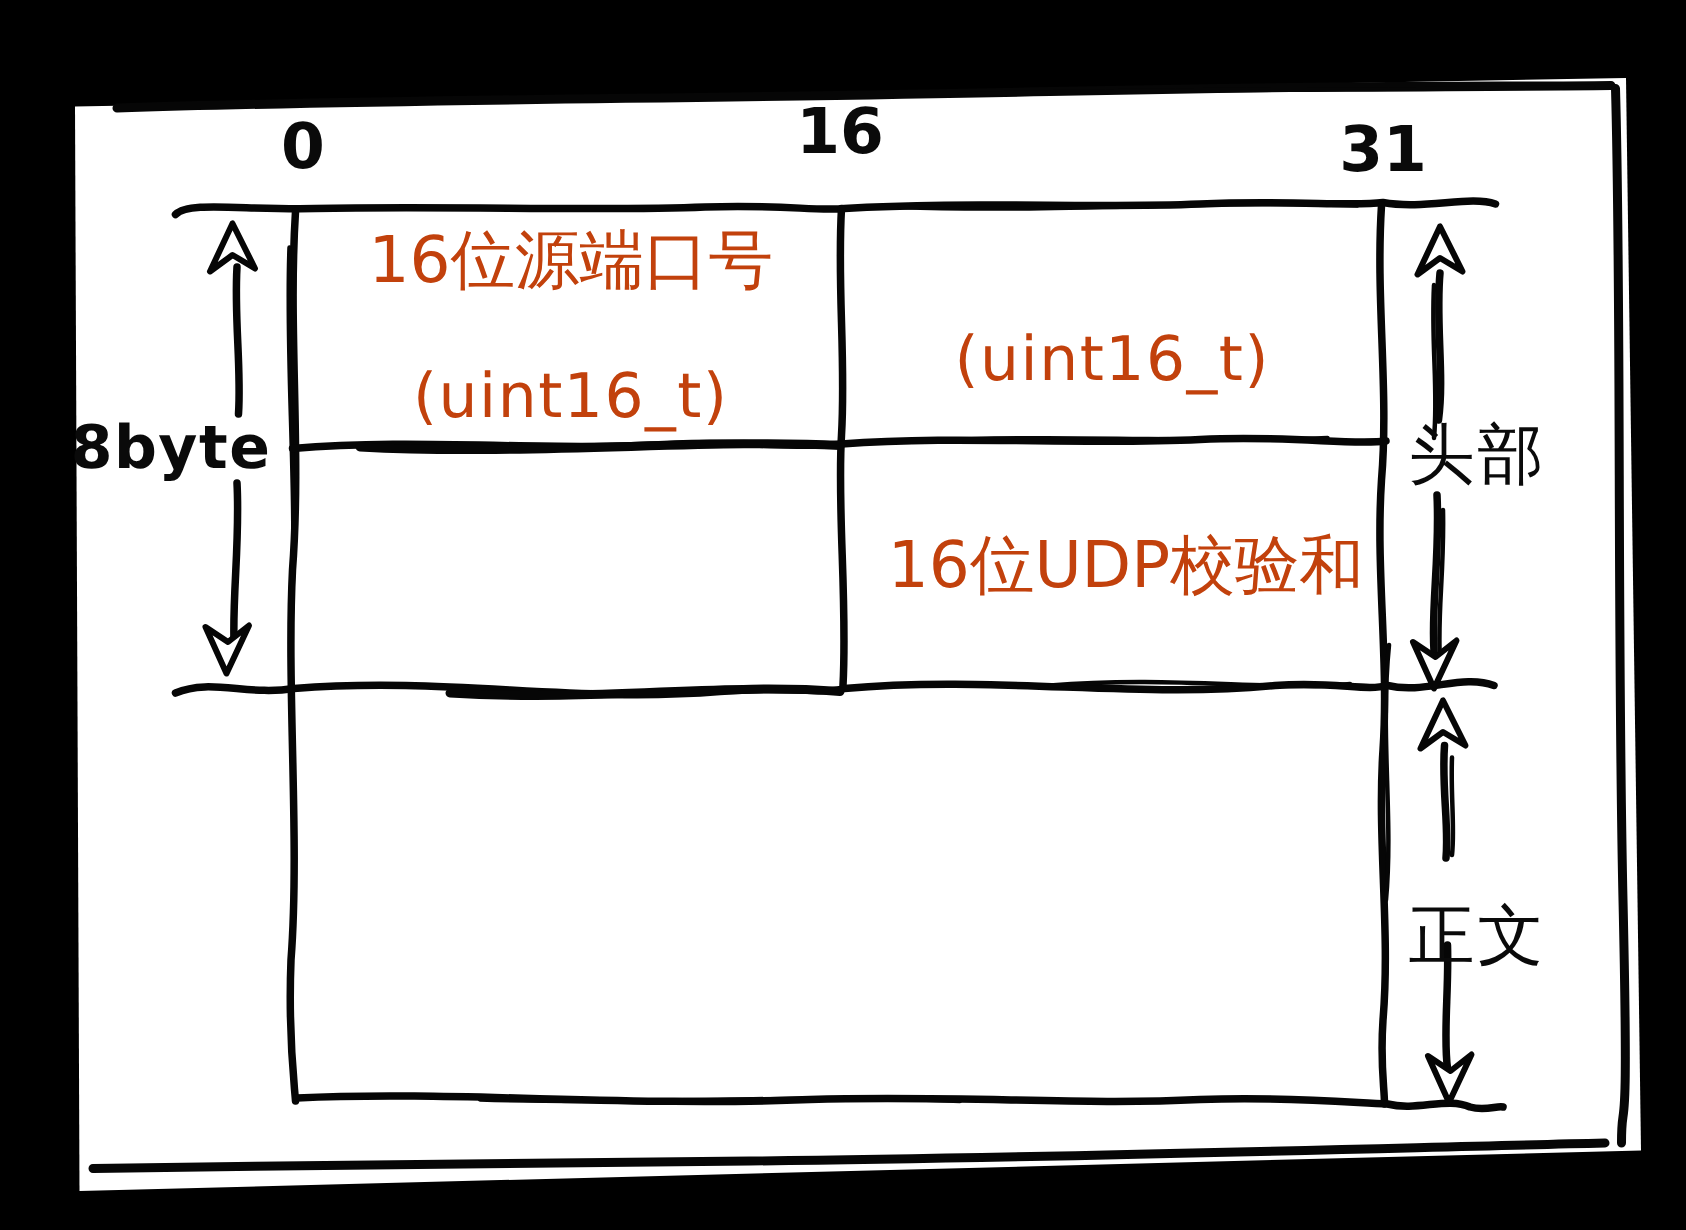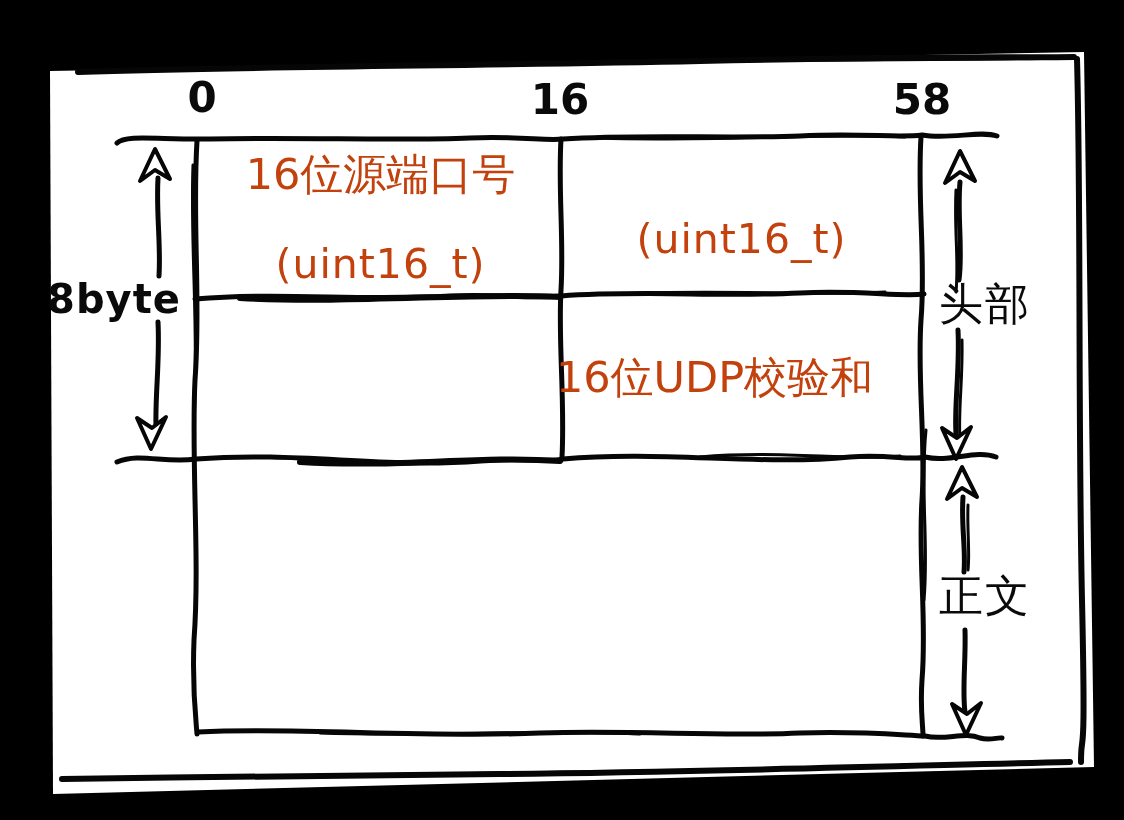--- a/index.html
+++ b/index.html
@@ -78,31 +78,31 @@
     <g>
       <path class="stroke w5" d="M963,497 C961,525 966,550 964,572"></path>
       <path class="stroke w5" d="M965,630 C966,660 962,690 965,712"></path>
       <path class="stroke ov" d="M968,505 C967,530 970,552 968,570"></path>
       <path class="dart" d="M962,467 L947,499 L962,488 L977,497 Z"></path>
       <path class="dart" d="M966,735 L952,704 L967,714 L981,703 Z"></path>
     </g>
   </svg>
 
   <div class="lbl bit" style="left:202px;top:98px;">0</div>
-  <div class="lbl bit" style="left:560px;top:100px;">16</div>
-  <div class="lbl bit" style="left:922px;top:100px;">58</div>
+  <div class="lbl bit" style="left:560px;top:88px;">16</div>
+  <div class="lbl bit" style="left:922px;top:100px;">31</div>
 
   <div class="cell" style="left:203px;top:142px;width:355px;height:154px;">
     <div class="nm">16位源端口号</div>
     <div class="tp">(uint16_t)</div>
   </div>
   <div class="cell" style="left:563px;top:142px;width:357px;height:154px;">
     <div class="tp">(uint16_t)</div>
   </div>
-  <div class="cell" style="left:536px;top:300px;width:357px;height:155px;">
+  <div class="cell" style="left:572px;top:300px;width:357px;height:155px;">
     <div class="nm">16位UDP校验和</div>
   </div>
 
   <div class="lbl size" style="left:114px;top:299px;">8byte</div>
   <div class="lbl side" style="left:985px;top:304px;">头部</div>
-  <div class="lbl side" style="left:985px;top:596px;">正文</div>
+  <div class="lbl side" style="left:985px;top:625px;">正文</div>
 
 </div>
 
 </body></html>

